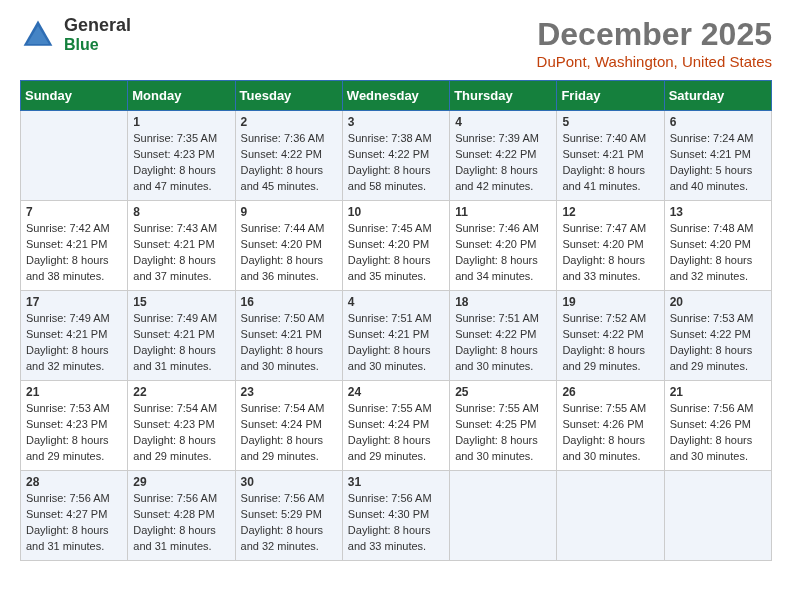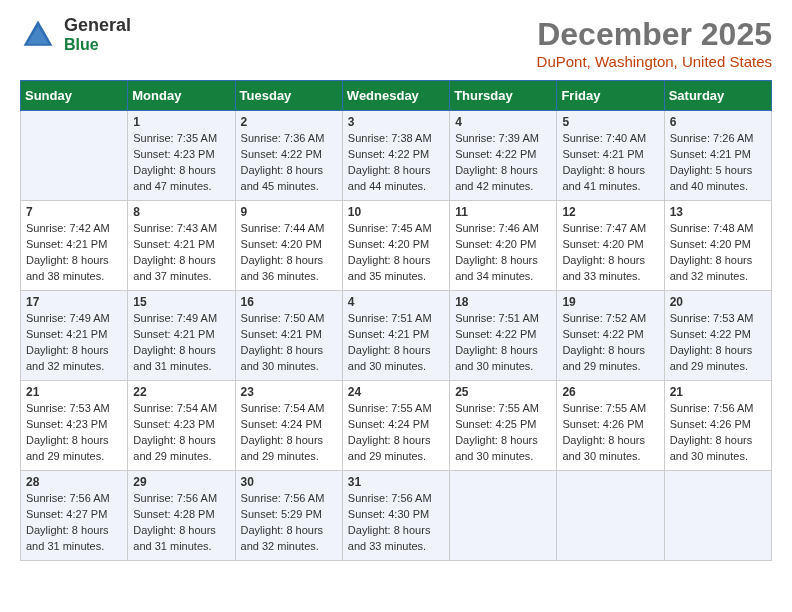--- a/index.html
+++ b/index.html
@@ -140,21 +140,21 @@
             <div>Sunrise: 7:36 AM</div>
             <div>Sunset: 4:22 PM</div>
             <div>Daylight: 8 hours and 45 minutes.</div>
           </div>
         </td>
         <td>
           <span class="day-num">3</span>
           <div class="day-info">
             <div>Sunrise: 7:38 AM</div>
             <div>Sunset: 4:22 PM</div>
-            <div>Daylight: 8 hours and 44 minutes.</div>
+            <div>Daylight: 8 hours and 58 minutes.</div>
           </div>
         </td>
         <td>
           <span class="day-num">4</span>
           <div class="day-info">
             <div>Sunrise: 7:39 AM</div>
             <div>Sunset: 4:22 PM</div>
             <div>Daylight: 8 hours and 42 minutes.</div>
           </div>
         </td>
@@ -162,21 +162,21 @@
           <span class="day-num">5</span>
           <div class="day-info">
             <div>Sunrise: 7:40 AM</div>
             <div>Sunset: 4:21 PM</div>
             <div>Daylight: 8 hours and 41 minutes.</div>
           </div>
         </td>
         <td>
           <span class="day-num">6</span>
           <div class="day-info">
-            <div>Sunrise: 7:26 AM</div>
+            <div>Sunrise: 7:24 AM</div>
             <div>Sunset: 4:21 PM</div>
             <div>Daylight: 5 hours and 40 minutes.</div>
           </div>
         </td>
       </tr>
       <tr>
         <td>
           <span class="day-num">7</span>
           <div class="day-info">
             <div>Sunrise: 7:42 AM</div>

